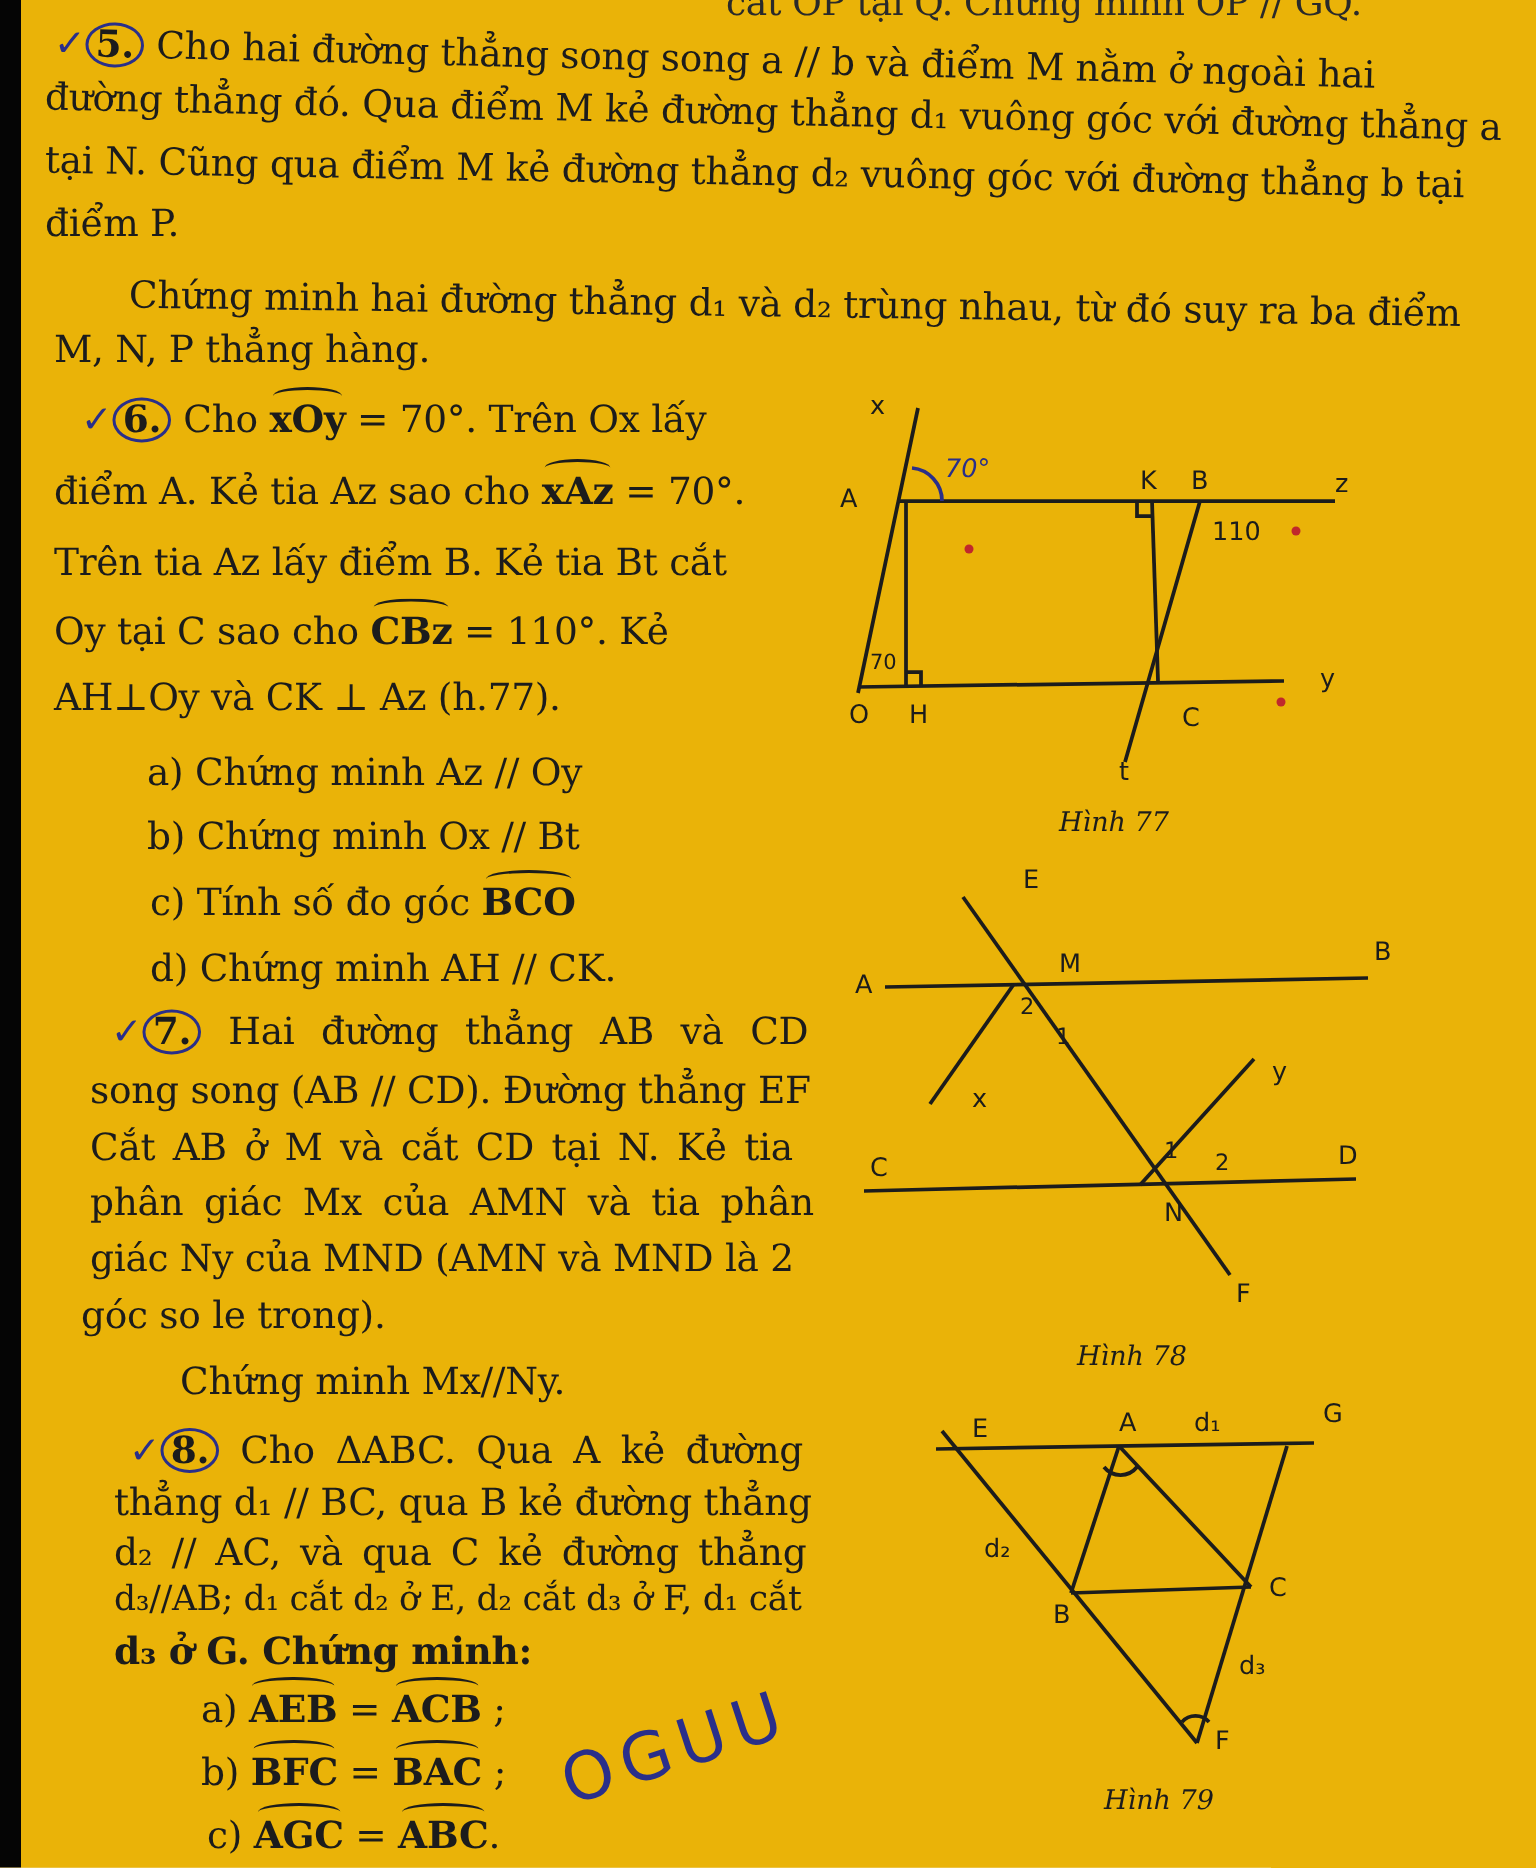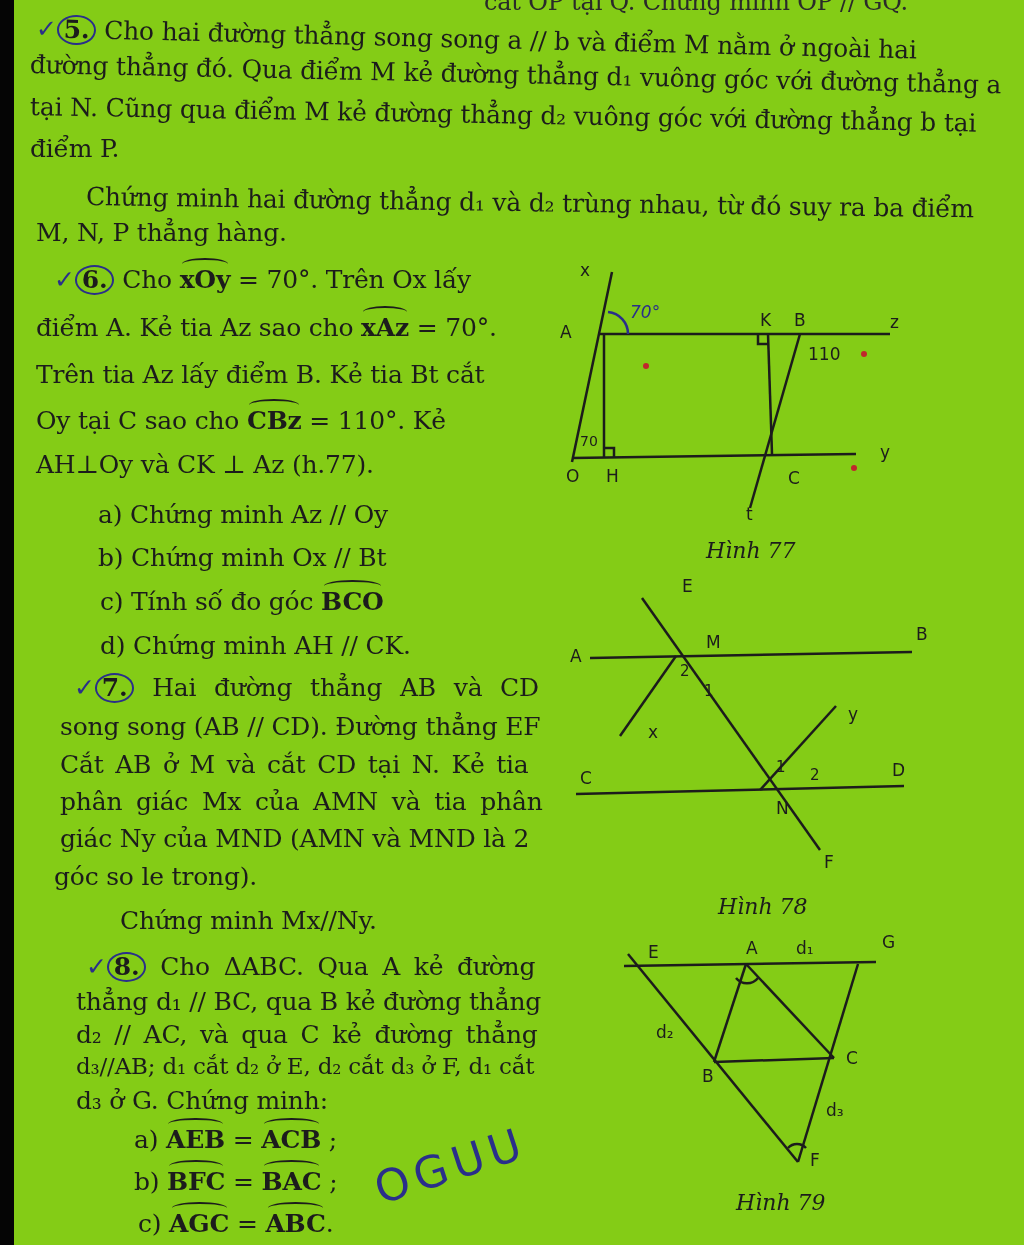--- a/index.html
+++ b/index.html
@@ -4,32 +4,32 @@
 <style>
   html, body { margin: 0; padding: 0; }
   body {
     width: 1024px; height: 1245px; overflow: hidden;
     background: #f4f3f1;
     font-family: "DejaVu Serif", "Liberation Serif", serif;
     color: #1c1c1c;
     position: relative;
   }
   .left-edge { position: absolute; left: 0; top: 0; width: 14px; height: 1245px; background: #050505; }
-  .page { position: absolute; left: 14px; top: 0; width: 1010px; height: 1245px; background: #84cc16; }
+  .page { position: absolute; left: 14px; top: 0; width: 1010px; height: 1245px; background: #eab308; }
   .t { position: absolute; white-space: nowrap; font-size: 25px; letter-spacing: -0.2px; }
   .top-cut { top: -12px; left: 470px; font-size: 24px; color: #2a2a2a; }
   .num { font-weight: bold; }
   .circle { display: inline-block; border: 2px solid #2a2f8a; border-radius: 50%; padding: 0 5px; line-height: 1.05; }
   .pen { color: #2a2f8a; }
   .arc { position: relative; display: inline-block; font-weight: bold; }
   .arc::before {
     content: ""; position: absolute; left: 4%; right: 4%; top: -7px; height: 10px;
     border-top: 2px solid #1c1c1c; border-radius: 50% 50% 0 0;
   }
-  .cap { font-style: italic; font-size: 22px; position: absolute; }
+  .cap { font-style: italic; font-size: 18px; position: absolute; }
   .fig { position: absolute; }
   .fig text { font-family: "DejaVu Sans", "Liberation Sans", sans-serif; font-size: 17px; fill: #1c1c1c; }
   .hand { position: absolute; font-family: "DejaVu Sans", sans-serif; color: #2a2f8a; font-size: 44px; letter-spacing: 6px; transform: rotate(-18deg); }
 </style>
 </head>
 <body>
 
 <div class="left-edge"></div>
 <div class="page">
 
@@ -87,21 +87,21 @@
   </div>
 
   <div>
     <div class="t" style="left:72px;top:952px;word-spacing:6px;">
       <span class="pen">✓</span><span class="circle num">8.</span>
       <span>Cho ΔABC. Qua A kẻ đường</span>
     </div>
     <div class="t" style="left:62px;top:987px;">thẳng d₁ // BC, qua B kẻ đường thẳng</div>
     <div class="t" style="left:62px;top:1020px;word-spacing:5px;">d₂ // AC, và qua C kẻ đường thẳng</div>
     <div class="t" style="left:62px;top:1053px;font-size:23px;">d₃//AB; d₁ cắt d₂ ở E, d₂ cắt d₃ ở F, d₁ cắt</div>
-    <div class="t" style="left:62px;top:1086px;">d₃ ở G. Chứng minh:</div>
+    <div class="t" style="left:62px;top:1086px;font-weight:bold;">d₃ ở G. Chứng minh:</div>
     <div class="t" style="left:120px;top:1125px;"><span>a)</span> <span class="arc">AEB</span> = <span class="arc">ACB</span> <span>;</span></div>
     <div class="t" style="left:120px;top:1167px;"><span>b)</span> <span class="arc">BFC</span> = <span class="arc">BAC</span> <span>;</span></div>
     <div class="t" style="left:124px;top:1209px;"><span>c)</span> <span class="arc">AGC</span> = <span class="arc">ABC</span><span>.</span></div>
   </div>
 
   <div class="hand" style="left:358px;top:1140px;">OGUU</div>
 
   <svg class="fig" style="left:536px;top:262px;" width="360" height="260">
     <g stroke="#1c1c1c" stroke-width="2.5" fill="none">
       <line x1="22" y1="200" x2="62" y2="10"></line>

